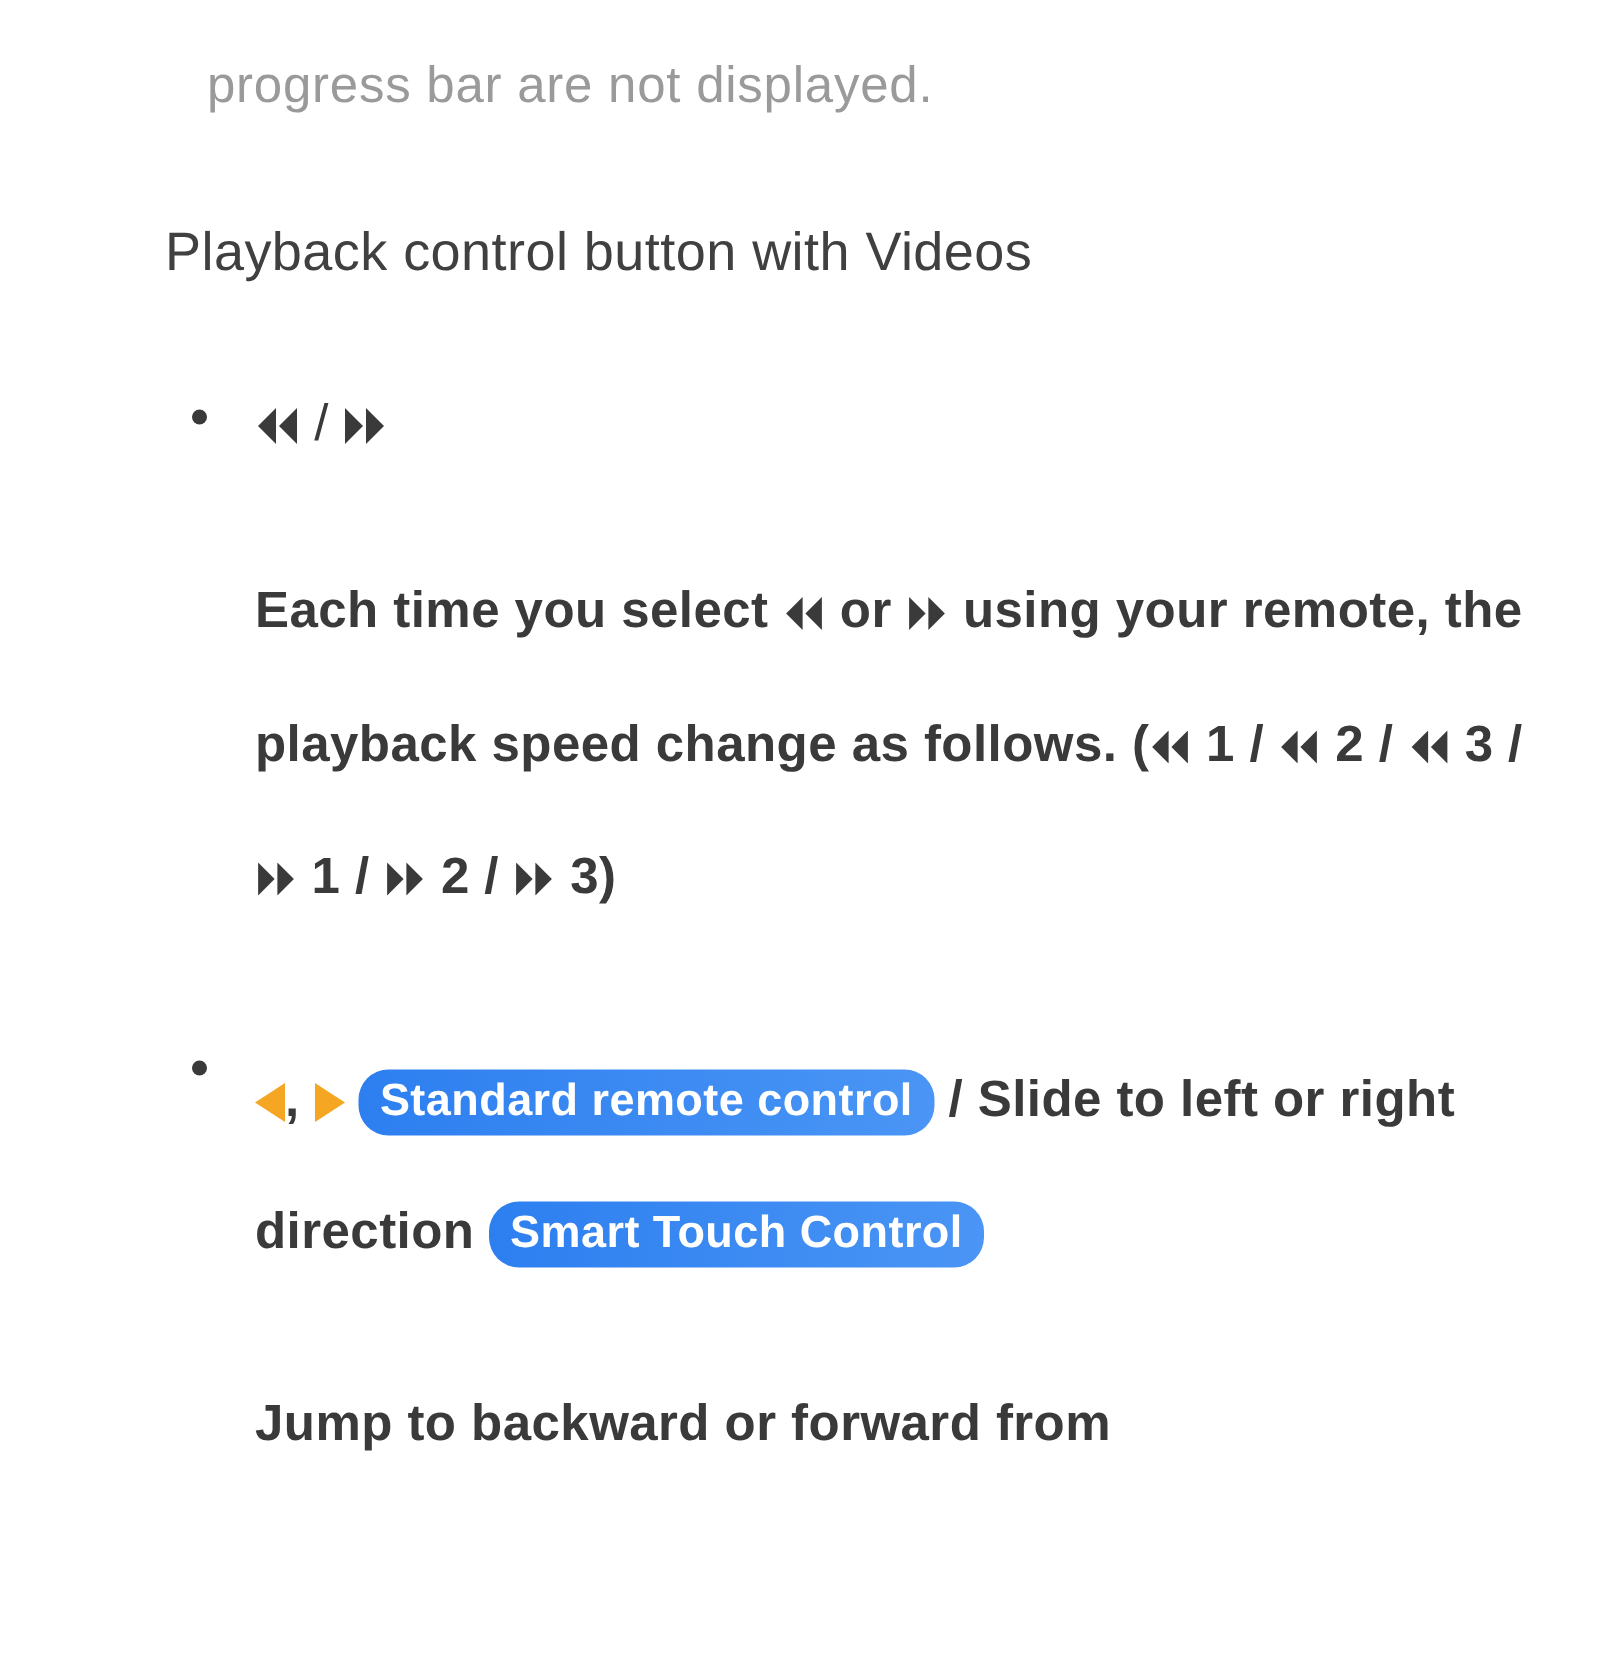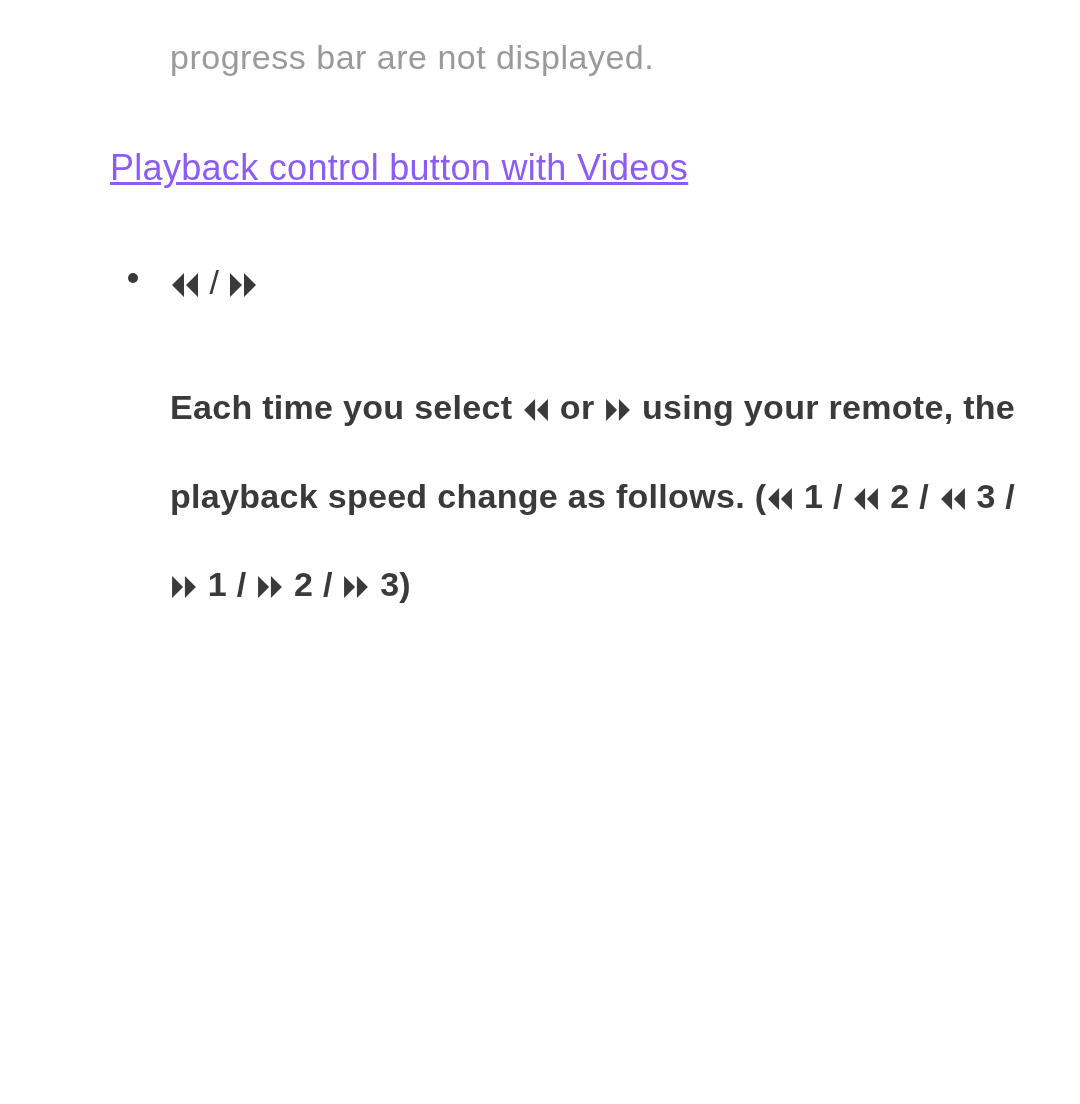--- a/index.html
+++ b/index.html
@@ -10,32 +10,31 @@
     body {
       font-family: Arial, Helvetica, sans-serif;
       background: #ffffff;
       padding: 30px 50px;
       color: #4a4a4a;
       font-size: 34px;
       line-height: 1.6;
     }
     .top-fragment {
       color: #9a9a9a;
-      margin-left: 120px;
+      margin-left: 88px;
       margin-bottom: 55px;
       letter-spacing: 0.5px;
     }
     .section-heading {
-      color: #8b5cf6;
+      color: #404040;
       font-weight: normal;
       margin-left: 60px;
       margin-bottom: 58px;
       font-size: 36px;
       letter-spacing: 0.3px;
-      text-decoration: underline;
     }
     .bullet-list {
       list-style: none;
       margin-left: 70px;
     }
     .bullet-item {
       position: relative;
       padding-left: 50px;
       margin-bottom: 60px;
     }
@@ -125,14 +124,22 @@
         </svg><span> 3 / </span><svg width="28" height="22" viewBox="0 0 30 24">
           <path d="M2 0 L2 24 L14 12 Z M16 0 L16 24 L28 12 Z" fill="#3a3a3a"></path>
         </svg><span> 1 / </span><svg width="28" height="22" viewBox="0 0 30 24">
           <path d="M2 0 L2 24 L14 12 Z M16 0 L16 24 L28 12 Z" fill="#3a3a3a"></path>
         </svg><span> 2 / </span><svg width="28" height="22" viewBox="0 0 30 24">
           <path d="M2 0 L2 24 L14 12 Z M16 0 L16 24 L28 12 Z" fill="#3a3a3a"></path>
         </svg><span> 3)</span>
     </div>
   </li>
 
+  <li class="bullet-item">
+    <span class="bullet-dot"></span>
+    <div class="item-body" style="margin-bottom:40px;">
+      <span class="triangle-left"></span><span>, </span><span class="triangle-right"></span>
+      <span class="pill">Standard remote control</span><span> / Slide to left or right direction </span><span class="pill">Smart Touch Control</span>
+    </div>
+    <div class="item-body">Jump to backward or forward from</div>
+  </li>
 
 </ul>
 
 </body></html>

